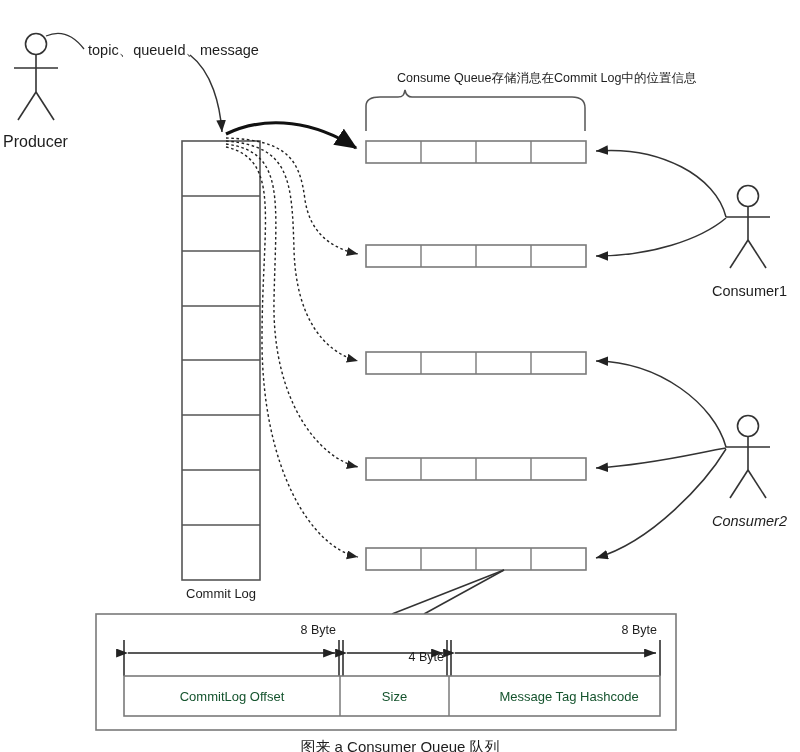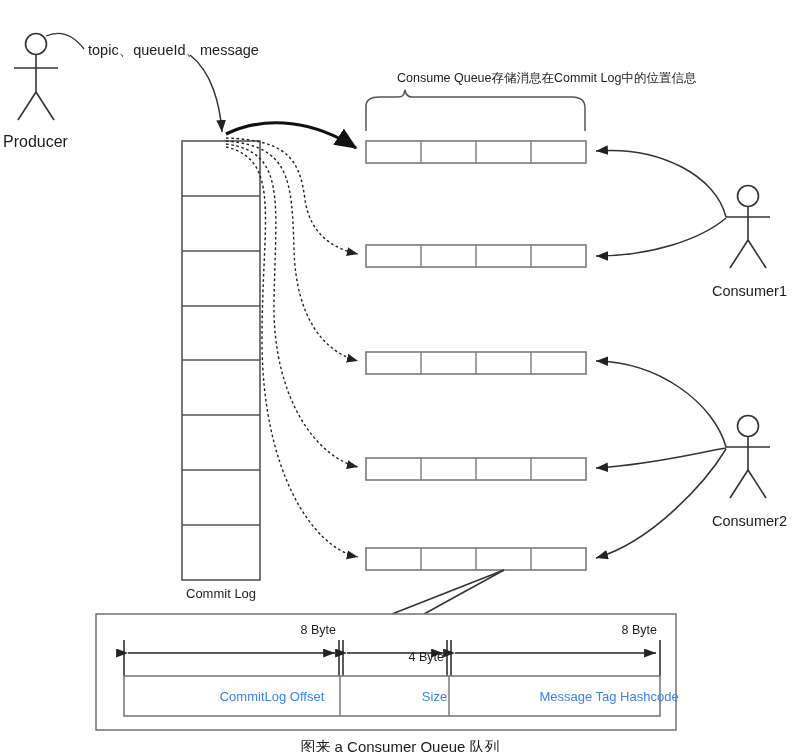--- a/index.html
+++ b/index.html
@@ -9,23 +9,23 @@
     color:#222;
   }
   #stage{position:absolute;left:0;top:0;width:800px;height:752px;}
   svg.layer{position:absolute;left:0;top:0;width:800px;height:752px;}
   .txt{position:absolute;white-space:nowrap;color:#1d1d1d;}
   .lbl-producer{left:3px;top:133px;font-size:16px;}
   .lbl-topic{left:88px;top:41px;font-size:14.5px;}
   .lbl-brace{left:397px;top:70px;font-size:12.5px;}
   .lbl-commitlog{left:186px;top:586px;font-size:13px;}
   .lbl-consumer1{left:712px;top:283px;font-size:14.5px;}
-  .lbl-consumer2{left:712px;top:513px;font-size:14.5px;}
+  .lbl-consumer2{left:712px;top:513px;font-size:14.5px;font-style:italic;}
   .dim{position:absolute;font-size:12.5px;text-align:right;color:#1d1d1d;}
-  .fld{position:absolute;font-size:13px;text-align:center;color:#3b82f6;padding-left:40px;}
+  .fld{position:absolute;font-size:13px;text-align:center;color:#14532d;}
   .caption{position:absolute;left:0;top:738px;width:800px;text-align:center;
            font-size:15px;color:#1d1d1d;}
   .watermark{position:absolute;left:516px;top:703px;font-size:23px;
              color:#e2e2e2;letter-spacing:1px;font-family:"DejaVu Sans",sans-serif;}
 </style>
 </head>
 <body>
 
 <div id="stage">
 

